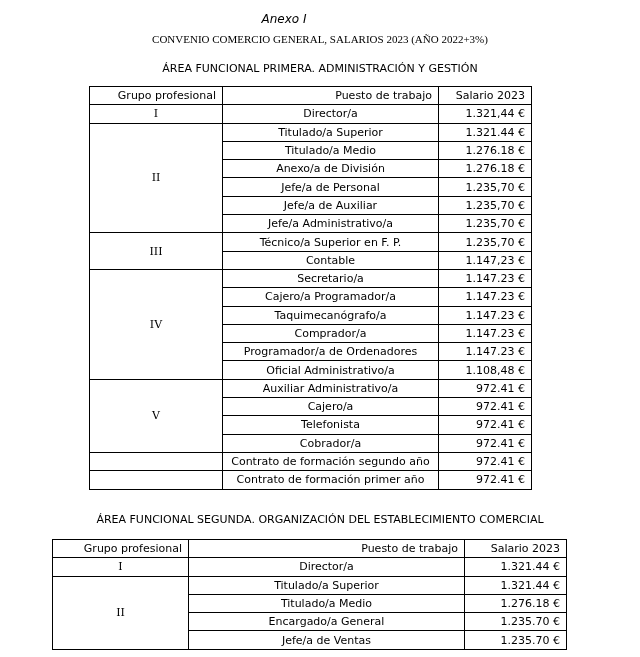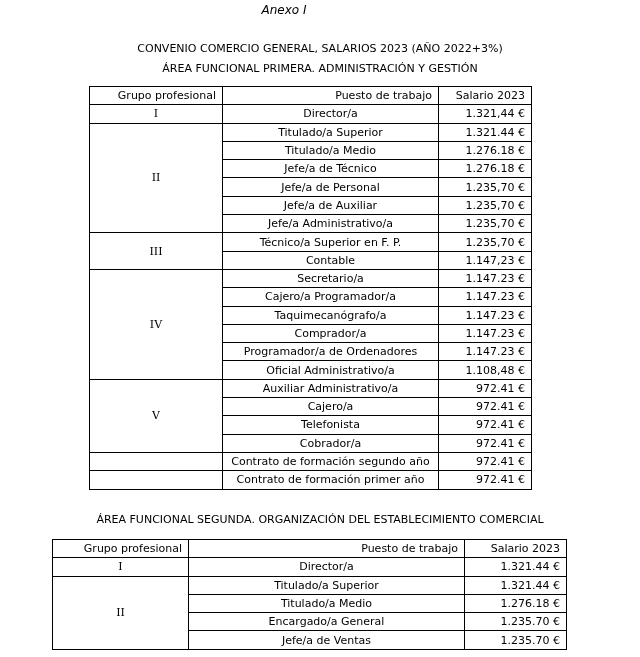--- a/index.html
+++ b/index.html
@@ -1,27 +1,27 @@
 <!DOCTYPE html>
 <html><head>
 <meta charset="utf-8">
 <style>
   html, body { margin: 0; padding: 0; background: #ffffff; }
   body {
     width: 640px; height: 657px; position: relative; overflow: hidden;
     font-family: "DejaVu Sans", sans-serif; color: #000; font-size: 11px;
   }
   .annex {
-    position: absolute; top: 3px; left: 0; width: 568px; text-align: center;
+    position: absolute; top: 12px; left: 0; width: 568px; text-align: center;
     font-style: italic; font-size: 12px;
   }
   .subtitle {
     position: absolute; left: 0; width: 640px; text-align: center; font-size: 11px;
   }
-  #main-title { top: 42px; }
+  #main-title { top: 33px; font-family: Liberation Serif, serif; }
   #area1-title { top: 62px; }
   #area2-title { top: 513px; }
   table {
     position: absolute; border-collapse: collapse; table-layout: fixed;
     font-size: 11px;
   }
   td, th {
     border: 1px solid #000; padding: 0 6px; height: 17.3px; line-height: 17px;
     white-space: nowrap; overflow: hidden;
   }
@@ -67,21 +67,21 @@
       <tr>
         <td class="grp" rowspan="6">II</td>
         <td class="pos">Titulado/a Superior</td>
         <td class="sal">1.321.44 €</td>
       </tr>
       <tr>
         <td class="pos">Titulado/a Medio</td>
         <td class="sal">1.276.18 €</td>
       </tr>
       <tr>
-        <td class="pos">Jefe/a de Técnico</td>
+        <td class="pos">Anexo/a de División</td>
         <td class="sal">1.276.18 €</td>
       </tr>
       <tr>
         <td class="pos">Jefe/a de Personal</td>
         <td class="sal">1.235,70 €</td>
       </tr>
       <tr>
         <td class="pos">Jefe/a de Auxiliar</td>
         <td class="sal">1.235,70 €</td>
       </tr>

